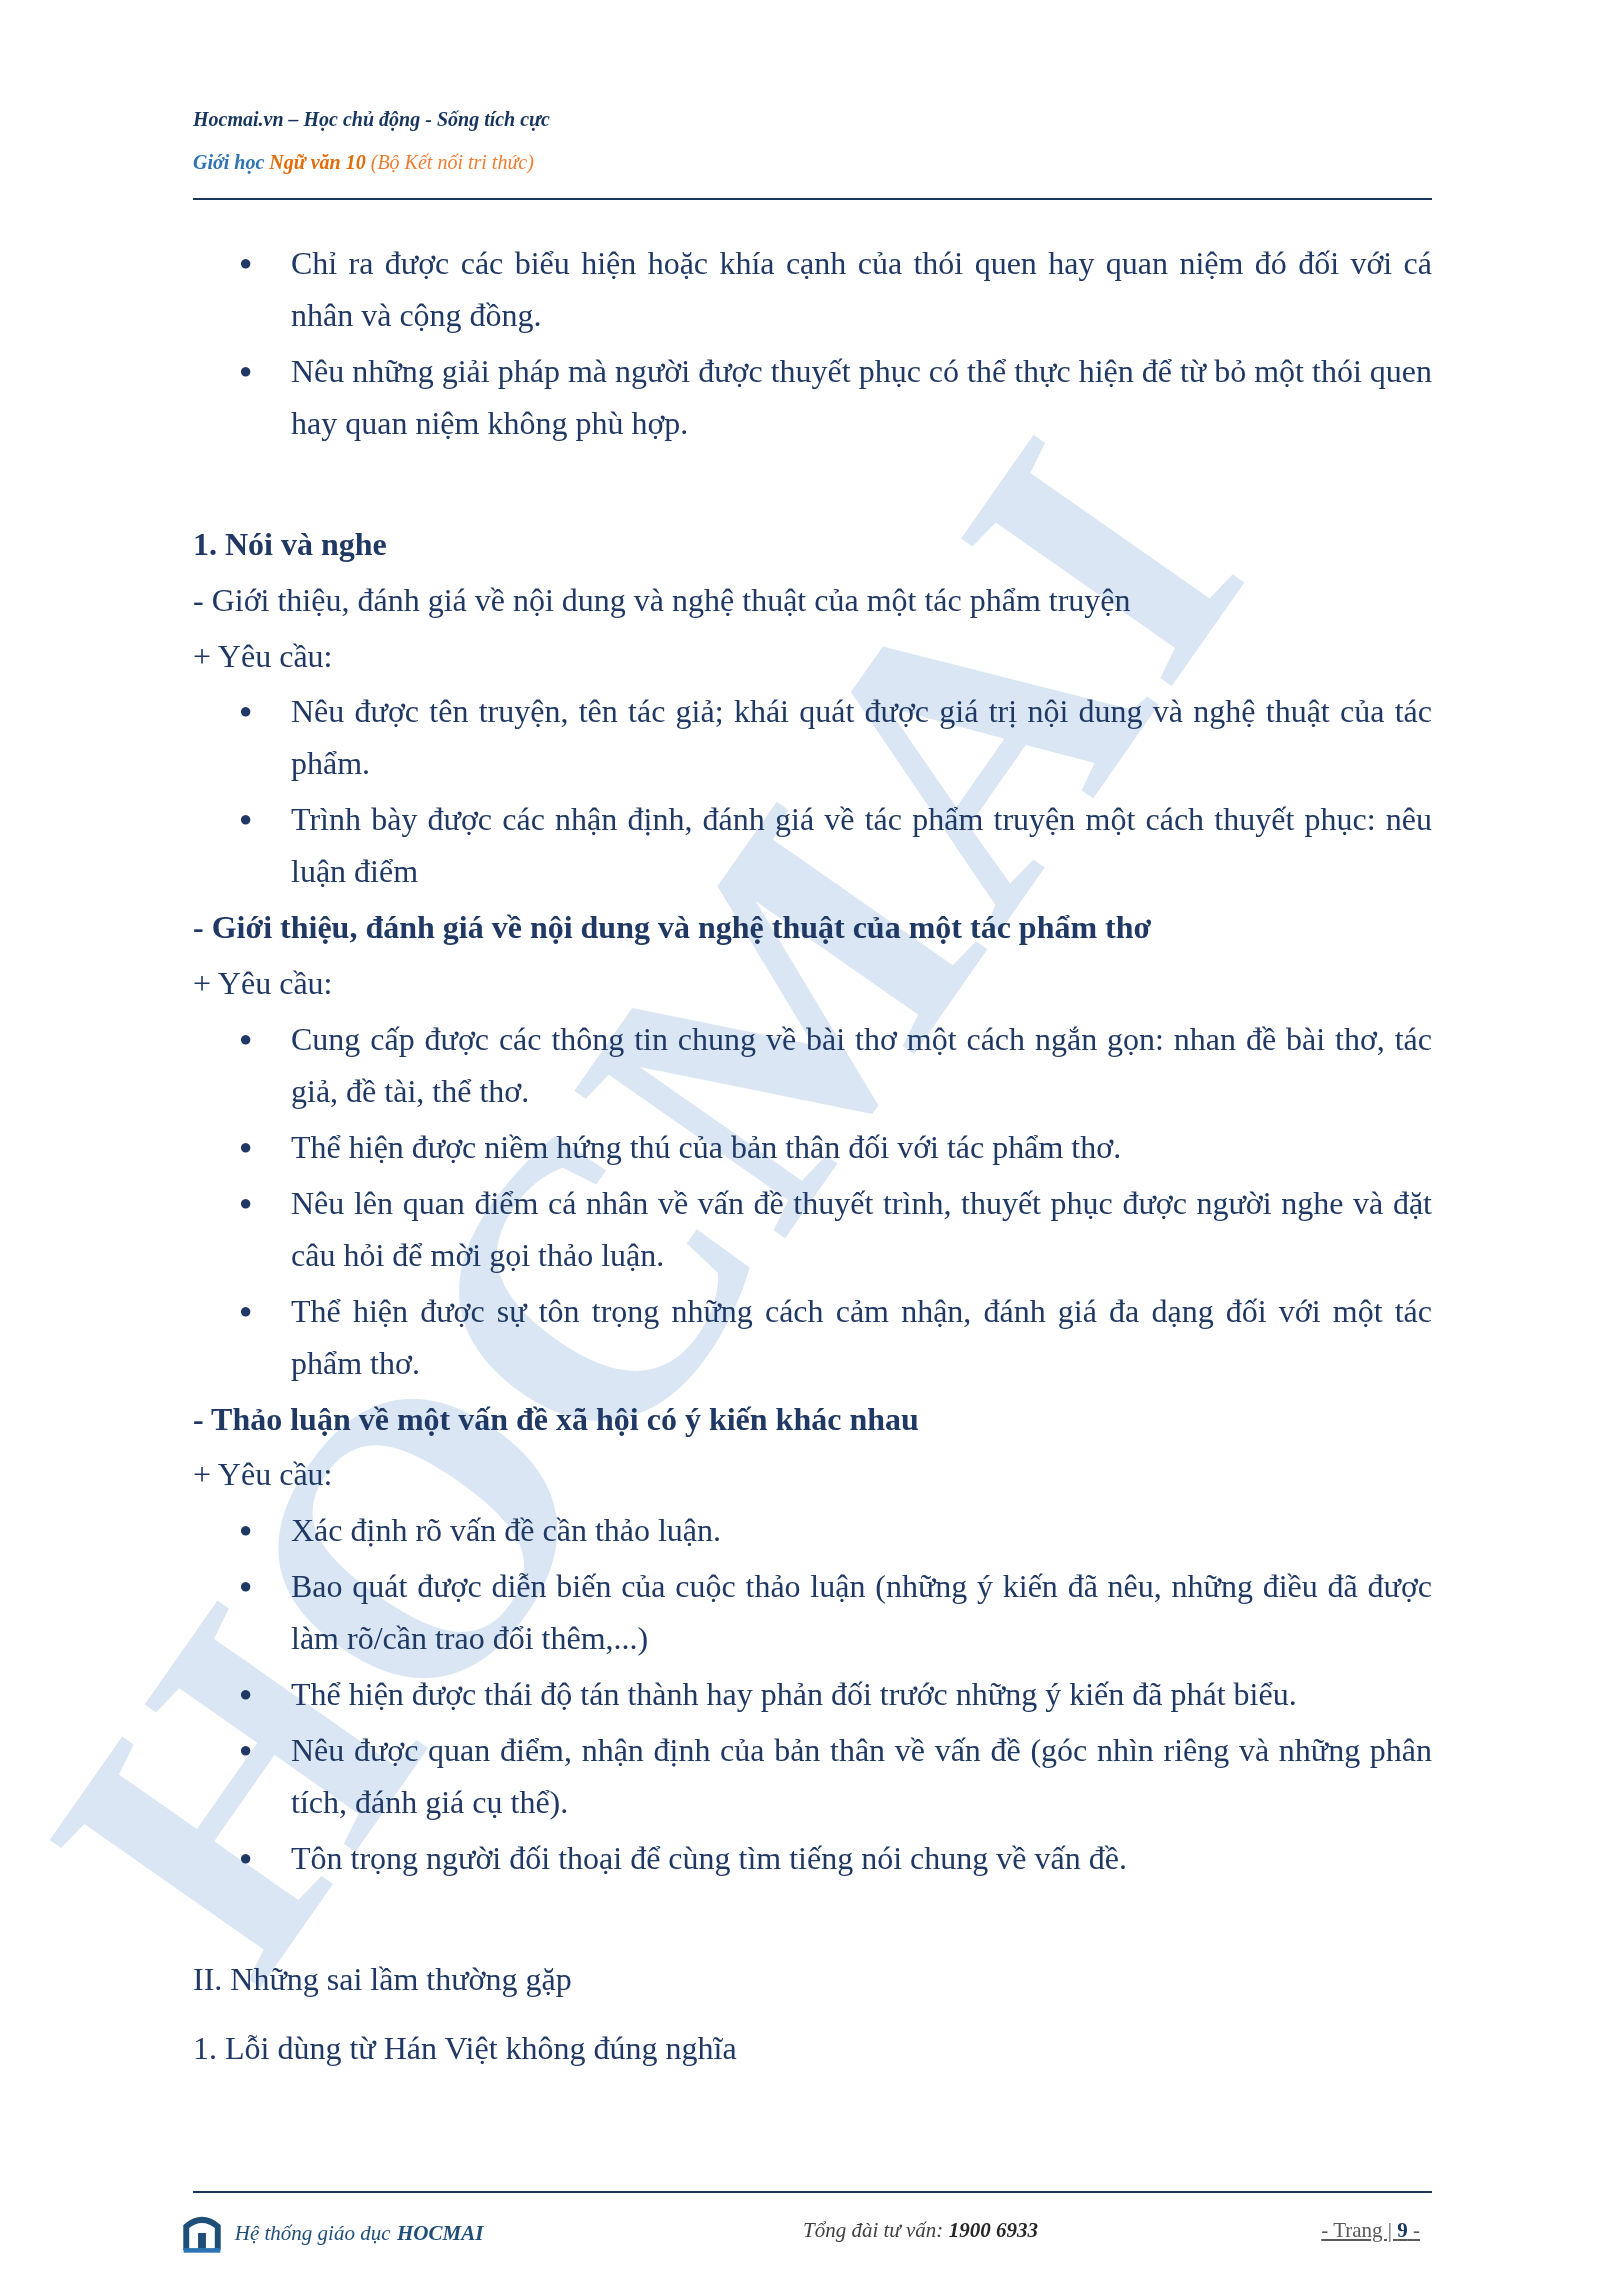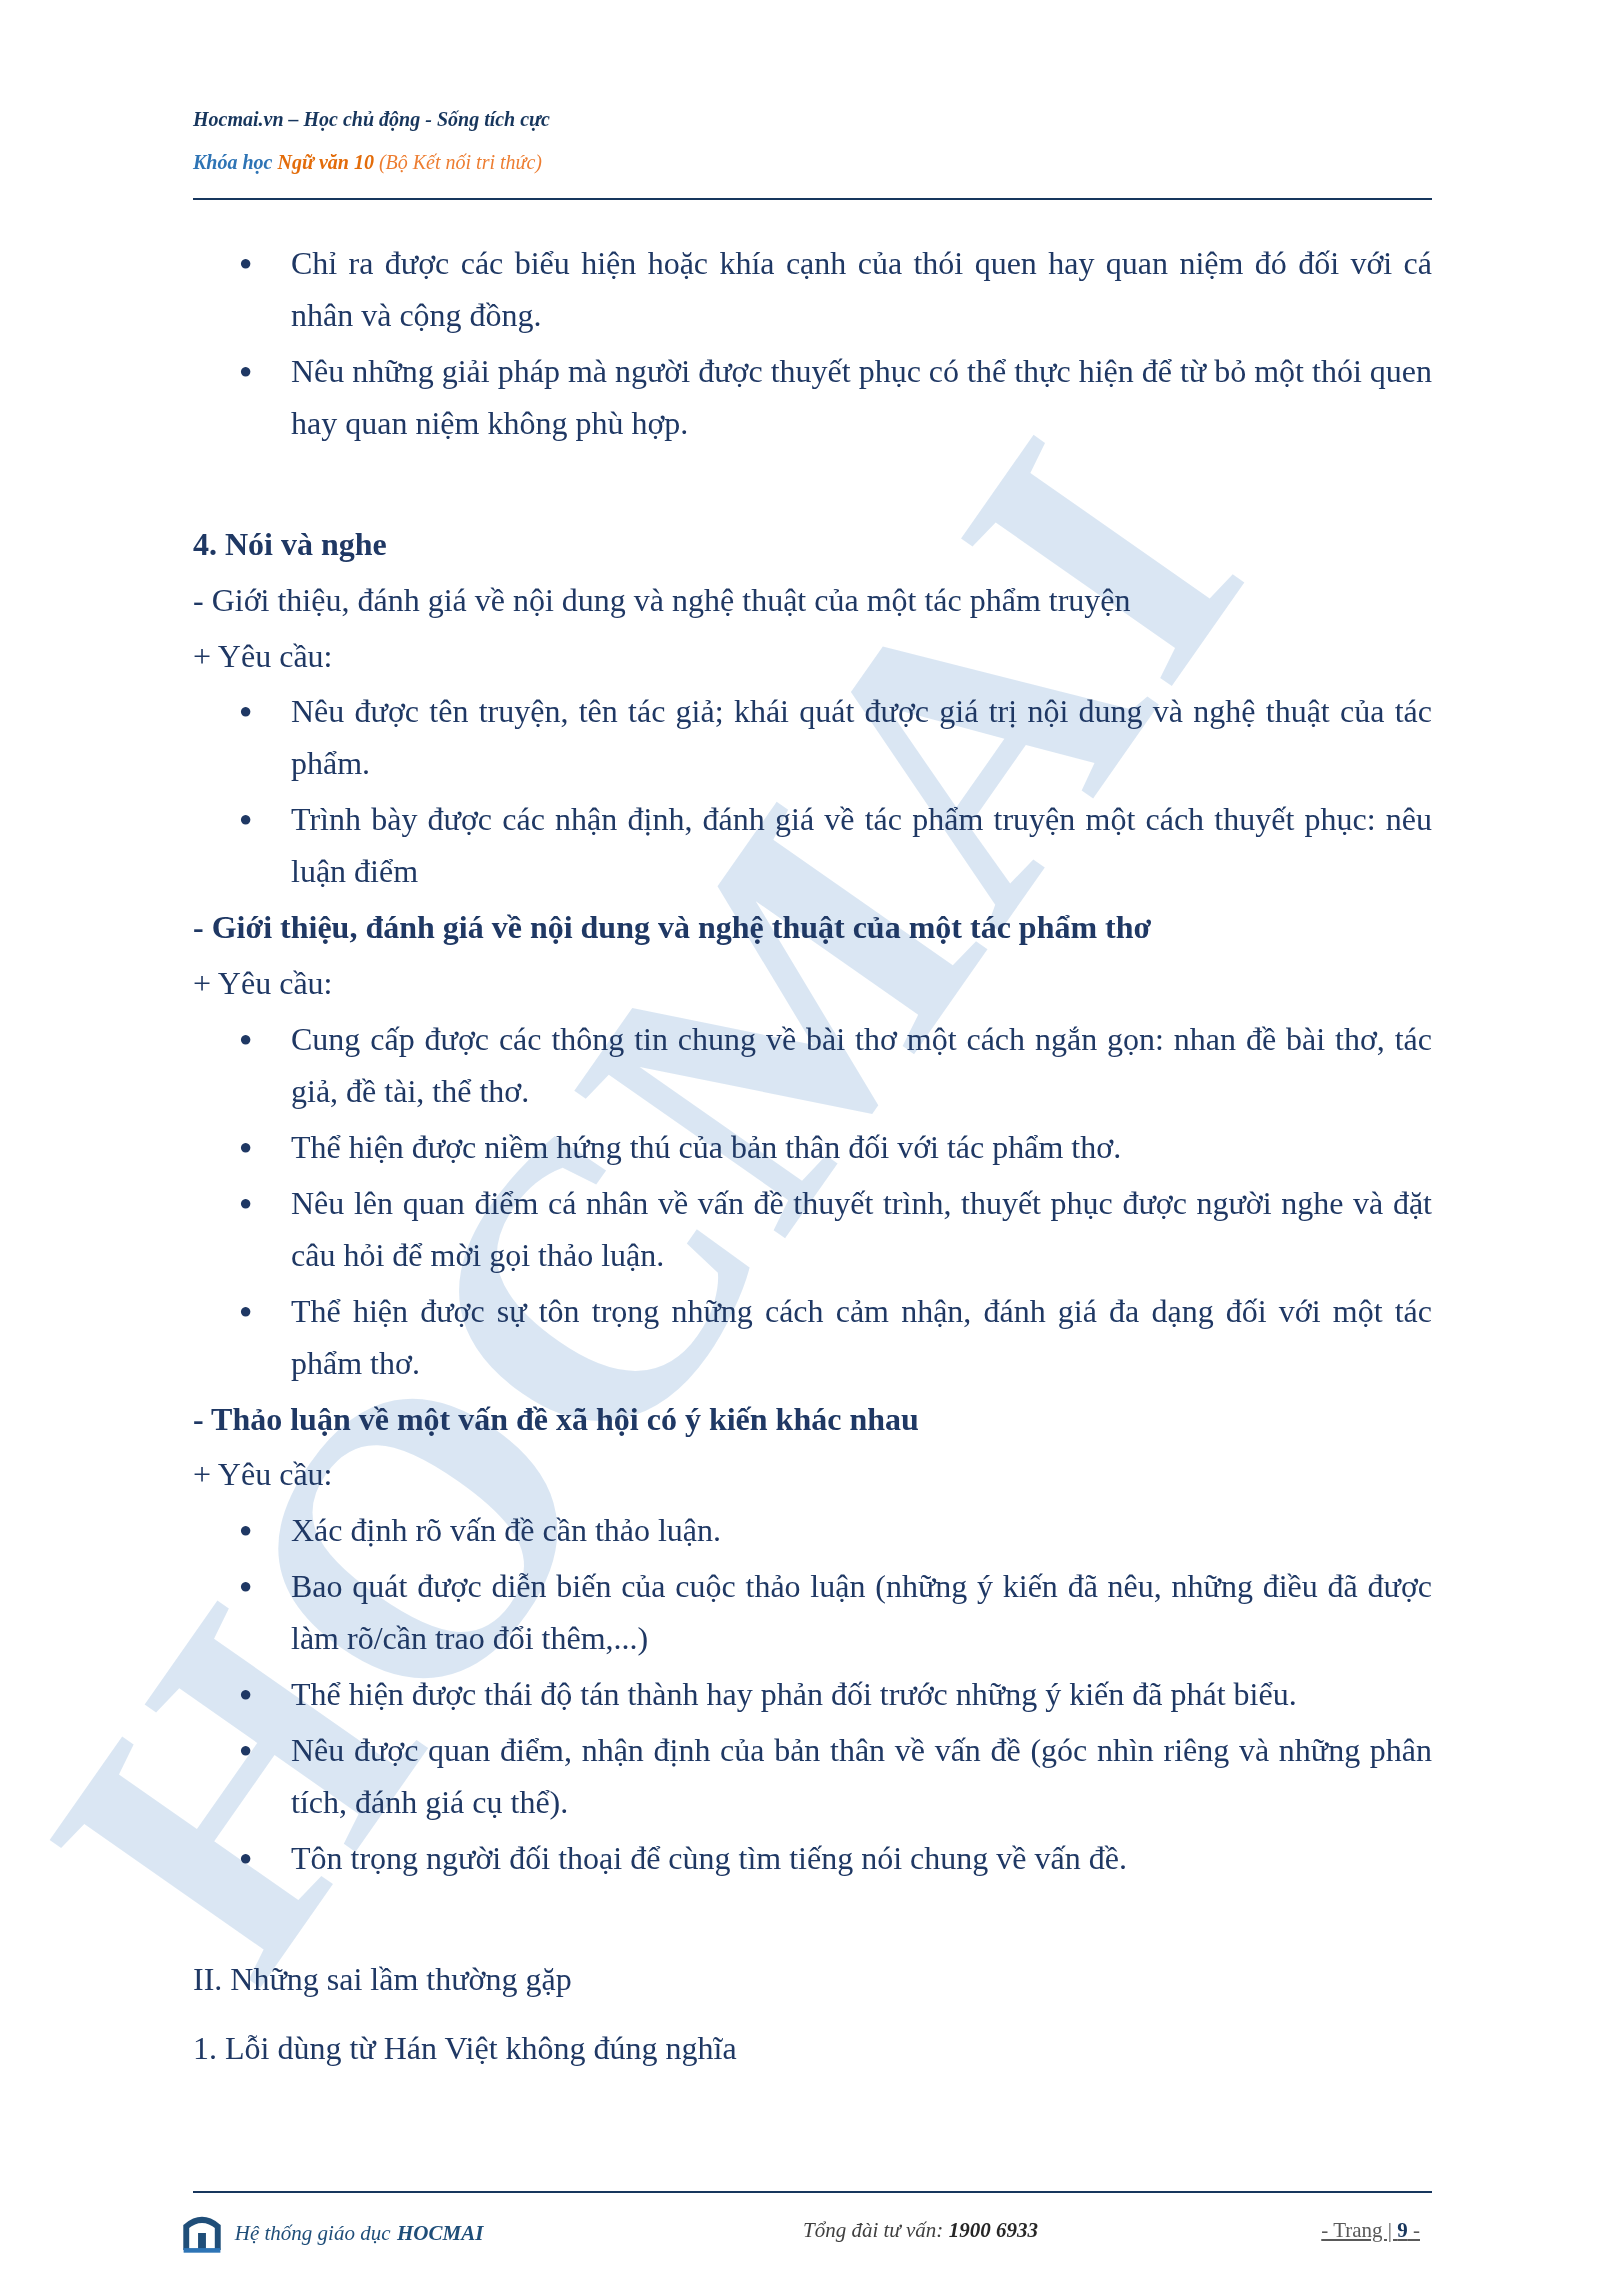--- a/index.html
+++ b/index.html
@@ -117,29 +117,29 @@
 </style>
 </head>
 <body>
 
 <div class="page">
 
   <div class="watermark">HOCMAI</div>
 
   <div class="header">
     <div class="line1">Hocmai.vn – Học chủ động - Sống tích cực</div>
-    <div class="line2"><span class="c-blue">Khóa học </span><span class="c-orange-b">Ngữ văn 10 </span><span class="c-orange">(Bộ Kết nối tri thức)</span></div>
+    <div class="line2"><span class="c-blue">Giới học </span><span class="c-orange-b">Ngữ văn 10 </span><span class="c-orange">(Bộ Kết nối tri thức)</span></div>
   </div>
   <div class="header-rule"></div>
 
   <div class="content">
       <div class="bullet-item"><span class="bullet-dot">●</span><span>Chỉ ra được các biểu hiện hoặc khía cạnh của thói quen hay quan niệm đó đối với cá nhân và cộng đồng.</span></div>
       <div class="bullet-item"><span class="bullet-dot">●</span><span>Nêu những giải pháp mà người được thuyết phục có thể thực hiện để từ bỏ một thói quen hay quan niệm không phù hợp.</span></div>
       <div class="spacer"></div>
-      <div class="para heading">4. Nói và nghe</div>
+      <div class="para heading">1. Nói và nghe</div>
       <div class="para">- Giới thiệu, đánh giá về nội dung và nghệ thuật của một tác phẩm truyện</div>
       <div class="para">+ Yêu cầu:</div>
       <div class="bullet-item"><span class="bullet-dot">●</span><span>Nêu được tên truyện, tên tác giả; khái quát được giá trị nội dung và nghệ thuật của tác phẩm.</span></div>
       <div class="bullet-item"><span class="bullet-dot">●</span><span>Trình bày được các nhận định, đánh giá về tác phẩm truyện một cách thuyết phục: nêu luận điểm</span></div>
       <div class="para heading">- Giới thiệu, đánh giá về nội dung và nghệ thuật của một tác phẩm thơ</div>
       <div class="para">+ Yêu cầu:</div>
       <div class="bullet-item"><span class="bullet-dot">●</span><span>Cung cấp được các thông tin chung về bài thơ một cách ngắn gọn: nhan đề bài thơ, tác giả, đề tài, thể thơ.</span></div>
       <div class="bullet-item"><span class="bullet-dot">●</span><span>Thể hiện được niềm hứng thú của bản thân đối với tác phẩm thơ.</span></div>
       <div class="bullet-item"><span class="bullet-dot">●</span><span>Nêu lên quan điểm cá nhân về vấn đề thuyết trình, thuyết phục được người nghe và đặt câu hỏi để mời gọi thảo luận.</span></div>
       <div class="bullet-item"><span class="bullet-dot">●</span><span>Thể hiện được sự tôn trọng những cách cảm nhận, đánh giá đa dạng đối với một tác phẩm thơ.</span></div>

